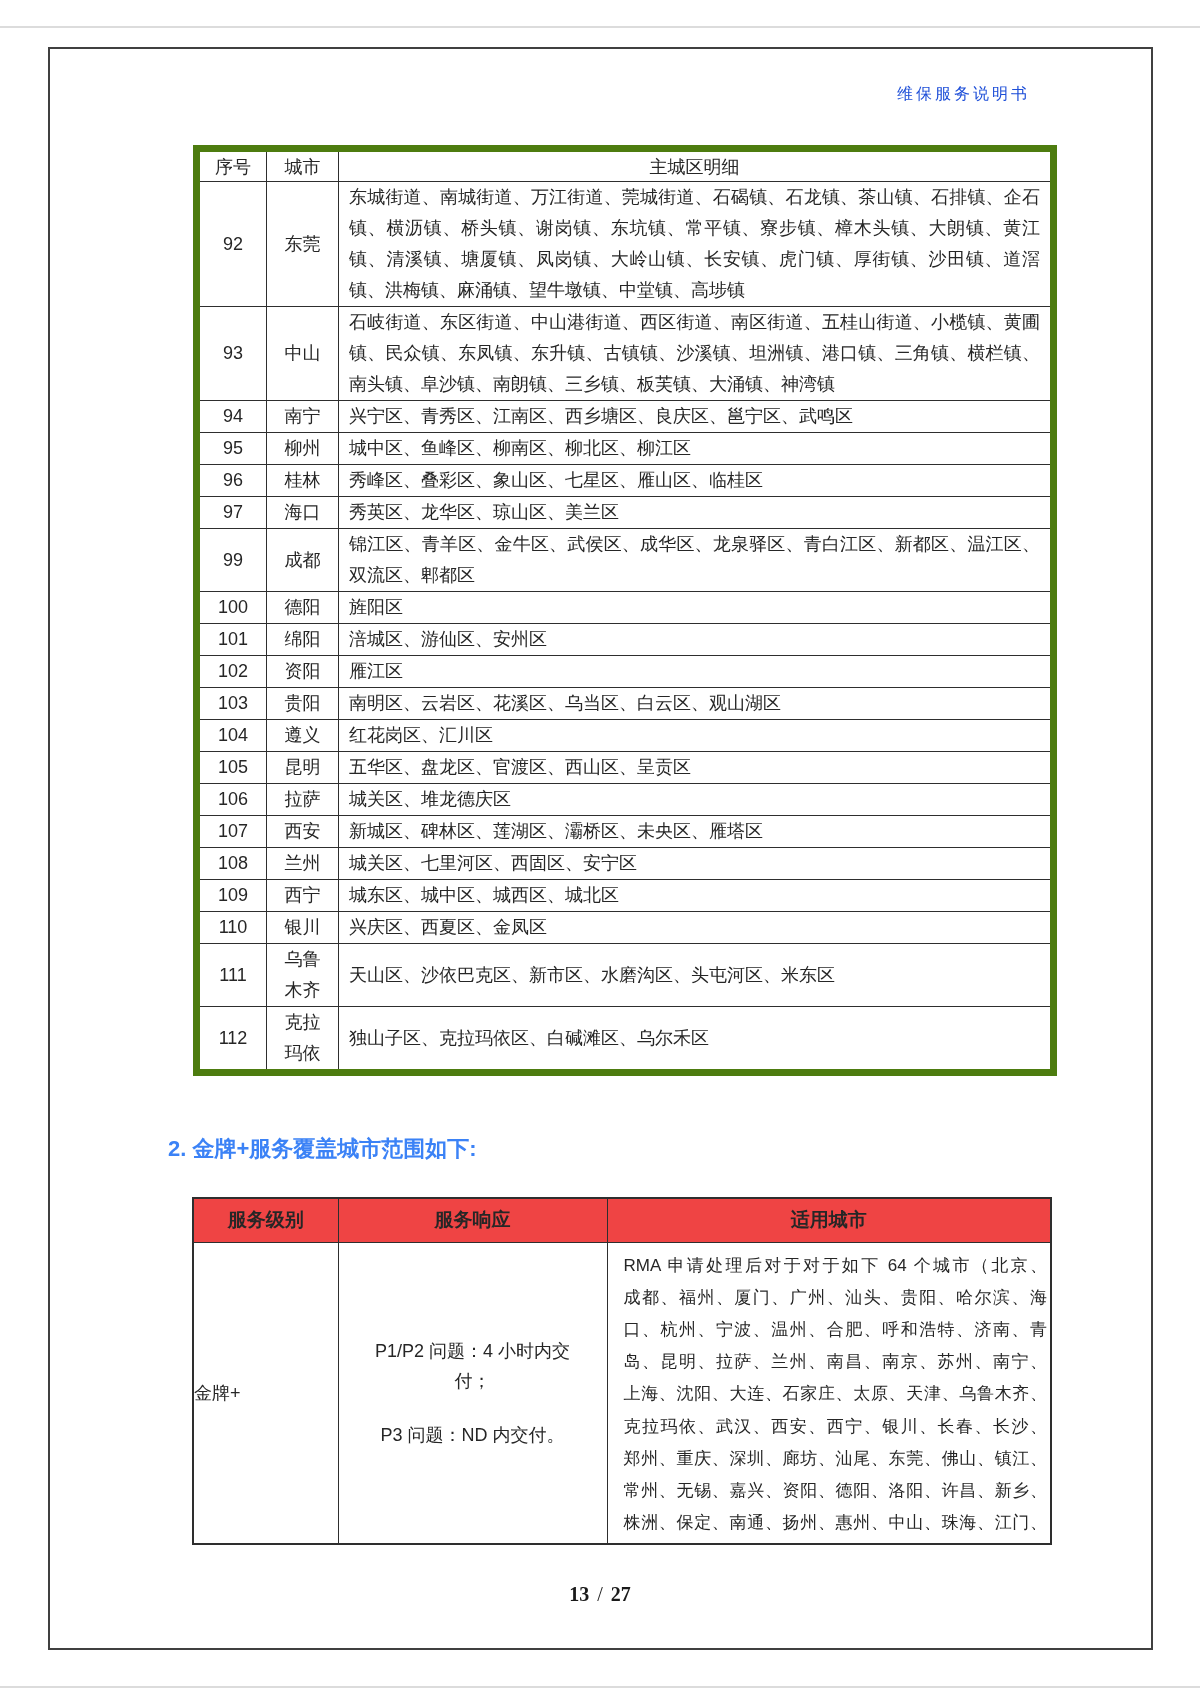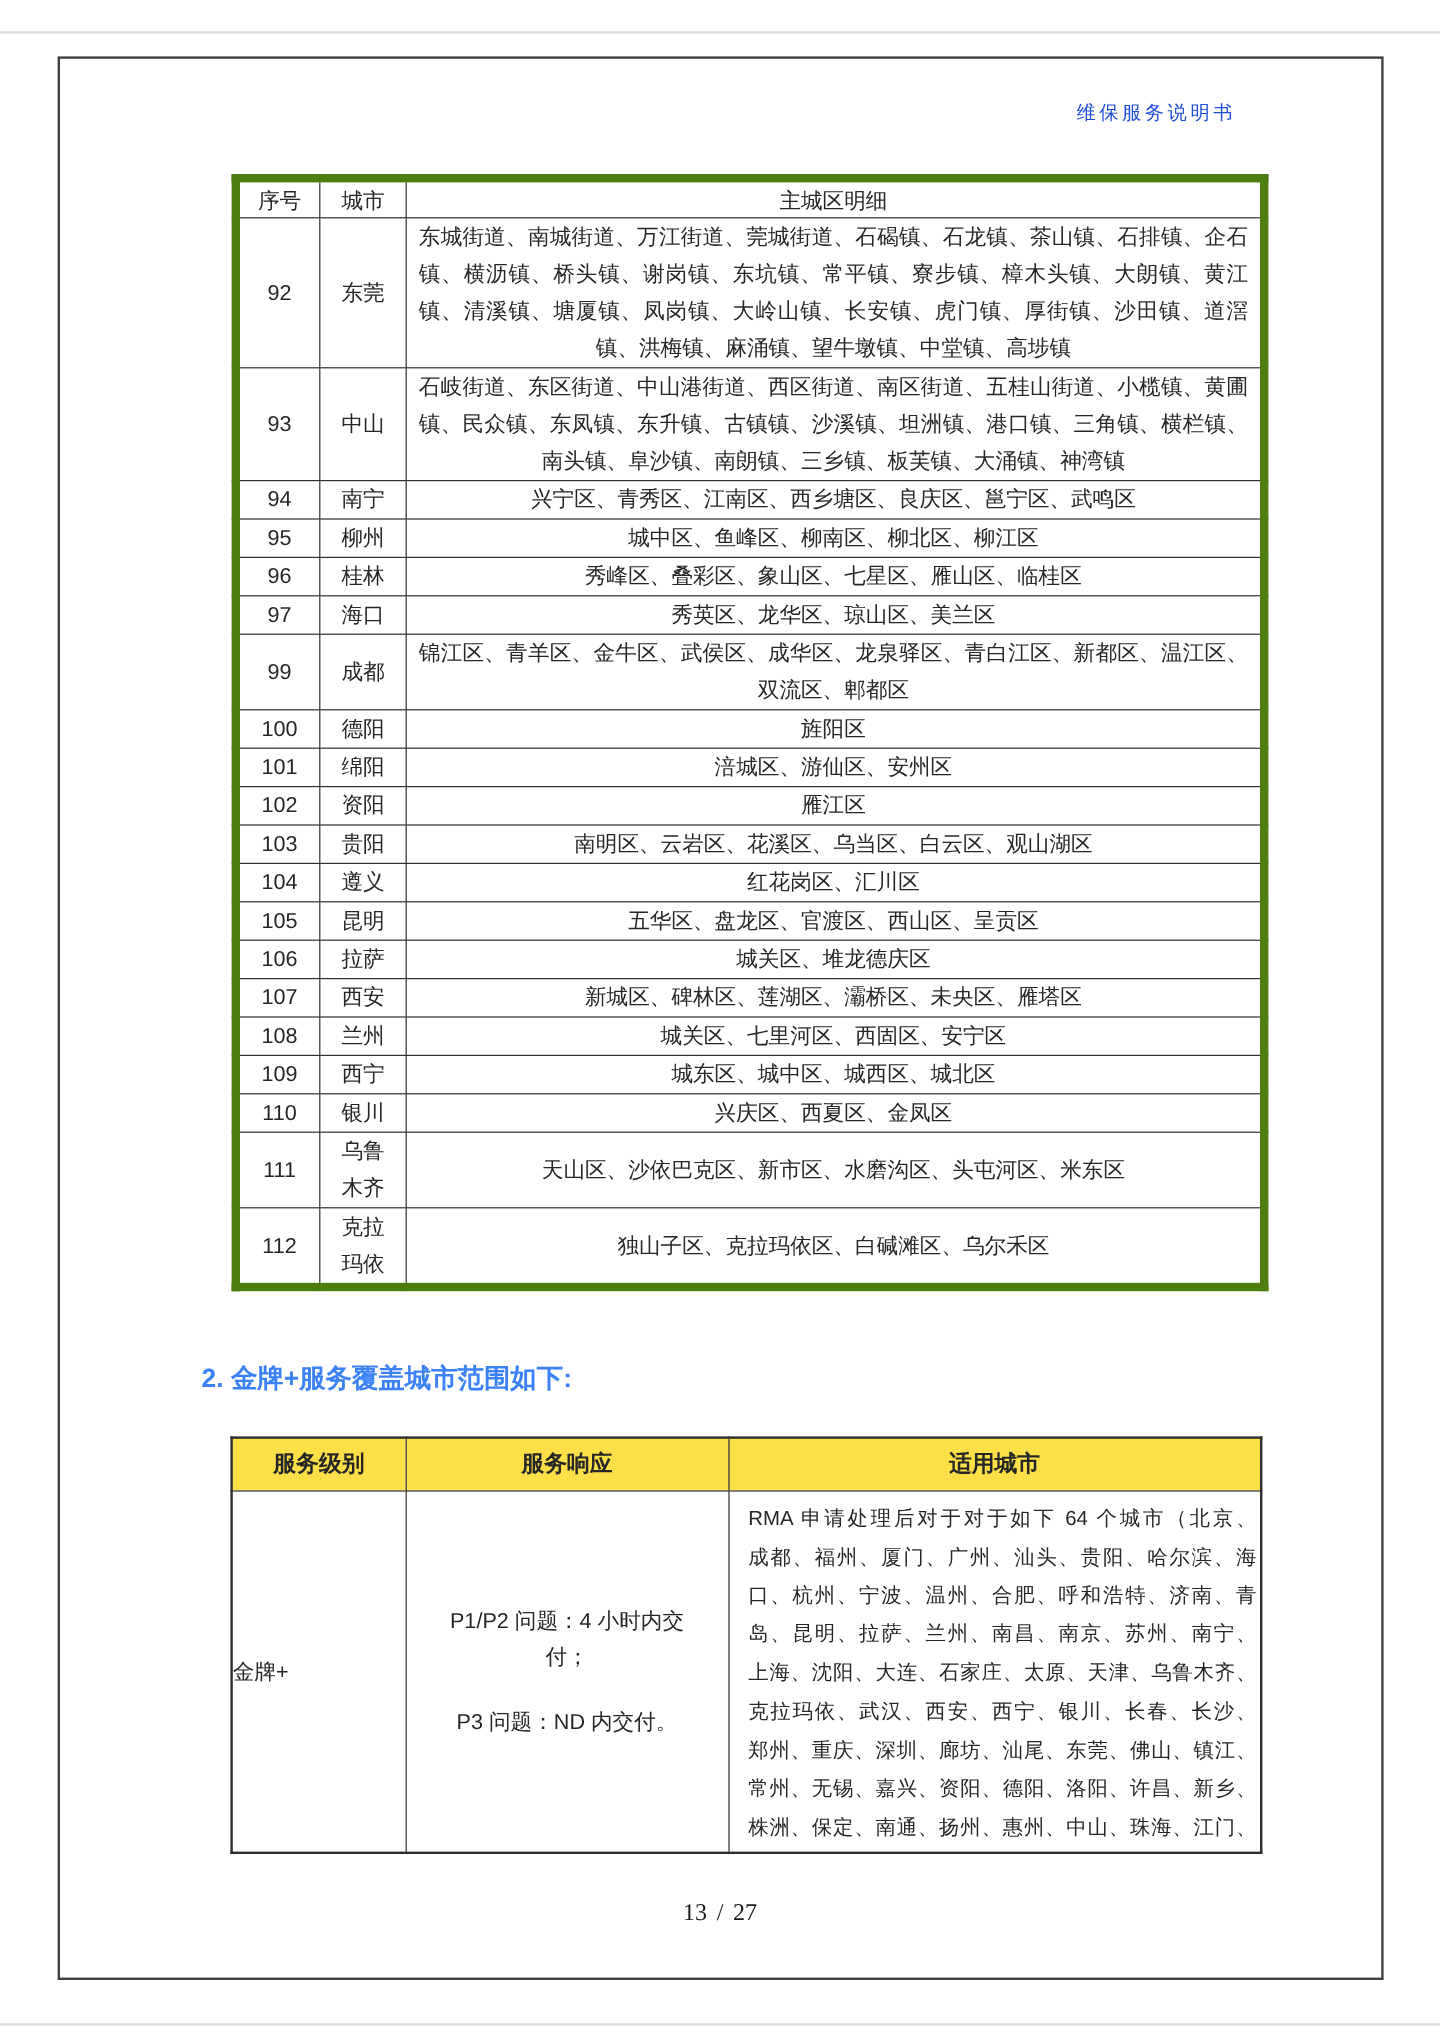--- a/index.html
+++ b/index.html
@@ -19,43 +19,43 @@
   }
 
   
   table { border-collapse:collapse; table-layout:fixed; }
   .city-table { position:absolute; left:193px; top:145px; width:857px; font-size:18px; border:7px solid #4d7c0f; }
   .city-table th, .city-table td { border:1px solid #2e2e2e; }
   .city-table th { height:33px; font-weight:normal; text-align:center; }
   .cell-no  { text-align:center; vertical-align:middle; }
   .cell-city{ text-align:center; vertical-align:middle; padding:0 16px; line-height:31px; }
   .cell-details { padding:0 10px; vertical-align:middle; }
-  .cell-details .line { line-height:31px; white-space:normal;text-align:center; }
+  .cell-details .line { line-height:31px; white-space:normal; }
   .line.stretch { text-align:justify; text-align-last:justify; }
 
   
   .section-heading { position:absolute; left:168px; top:1134px; font-size:22px; font-weight:bold; color:#3b82f6; }
 
   
   .service-table { position:absolute; left:192px; top:1197px; width:858px; font-size:18px; border:2px solid #2e2e2e; }
   .service-table th, .service-table td { border:1px solid #2e2e2e; }
-  .service-table th { background:#fde047; height:44px; font-size:19px; font-weight:bold; text-align:center; }
+  .service-table th { background:#ef4444; height:44px; font-size:19px; font-weight:bold; text-align:center; }
   .service-table tbody tr { height:302px; }
   .level-cell { vertical-align:middle; }
   .response-cell { vertical-align:middle; text-align:center; padding:0 24px; }
   .response-cell .para { line-height:30px; }
   .response-cell .para + .para { margin-top:24px; }
   .cities-cell { vertical-align:top; padding:7px 3px 0 16px; font-size:17px; }
   .cities-cell .cline { line-height:32.2px; text-align:justify; text-align-last:justify; }
 
   .page-footer {
     position:absolute; top:1583px; left:0; width:1200px; text-align:center;
     font-family:"Liberation Serif", serif; font-size:20px; color:#1a1a1a;
   }
-  .page-footer .num { font-weight:normal; }
+  .page-footer .num { font-weight:bold; }
   .page-footer .sep { margin:0 8px; font-weight:normal; }
 </style>
 </head>
 <body>
 
 <div class="edge-strip top"></div>
 <div class="edge-strip bottom"></div>
 <div class="page-border"></div>
 
 <div class="doc-header">维保服务说明书</div>

